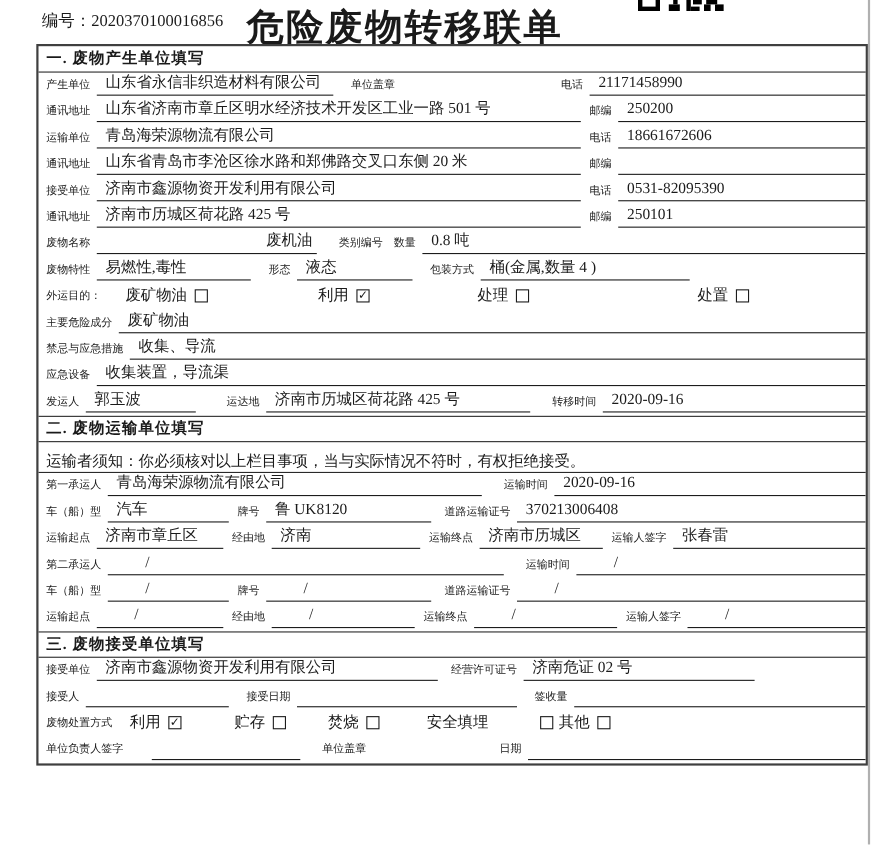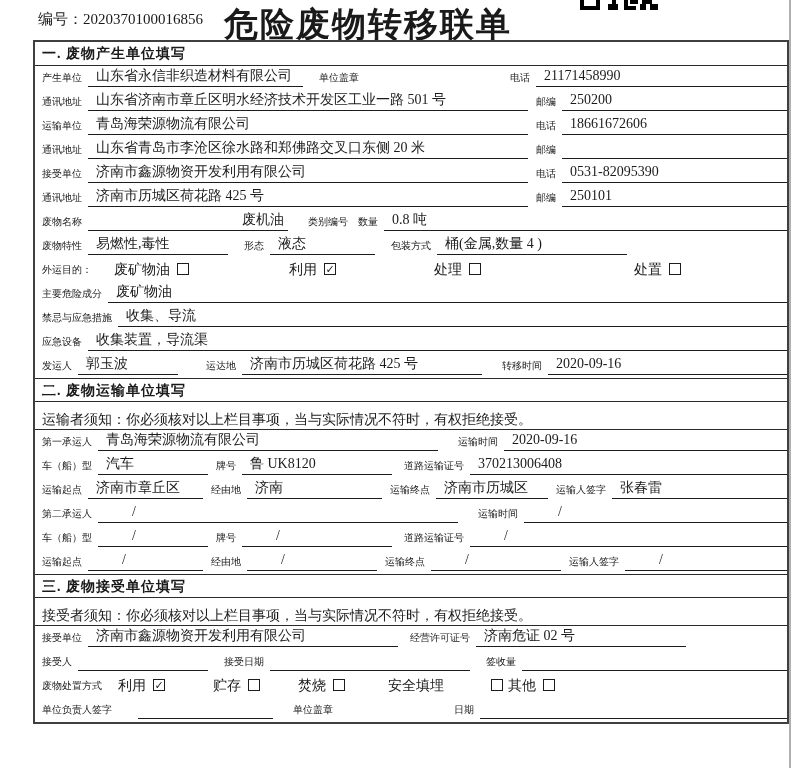--- a/index.html
+++ b/index.html
@@ -213,23 +213,20 @@
         <span class="lbl">运输起点</span>
         <span class="val slash" style="width: 115px;">/</span>
         <span class="lbl" style="margin-left: 8px;">经由地</span>
         <span class="val slash" style="width: 130px;">/</span>
         <span class="lbl" style="margin-left: 8px;">运输终点</span>
         <span class="val slash" style="width: 130px;">/</span>
         <span class="lbl" style="margin-left: 8px;">运输人签字</span>
         <span class="val slash grow">/</span>
       </div>
       <div class="sec-header">三. 废物接受单位填写</div>
-      <div class="row note-row">
-        <span class="note-text">接受者须知：你必须核对以上栏目事项，当与实际情况不符时，有权拒绝接受。</span>
-      </div>
       <div class="row">
         <span class="lbl">接受单位</span>
         <span class="val" style="width: 310px;">济南市鑫源物资开发利用有限公司</span>
         <span class="lbl" style="margin-left: 12px;">经营许可证号</span>
         <span class="val" style="width: 210px;">济南危证 02 号</span>
       </div>
       <div class="row">
         <span class="lbl">接受人</span>
         <span class="val" style="width: 130px;"></span>
         <span class="lbl" style="margin-left: 16px;">接受日期</span>

